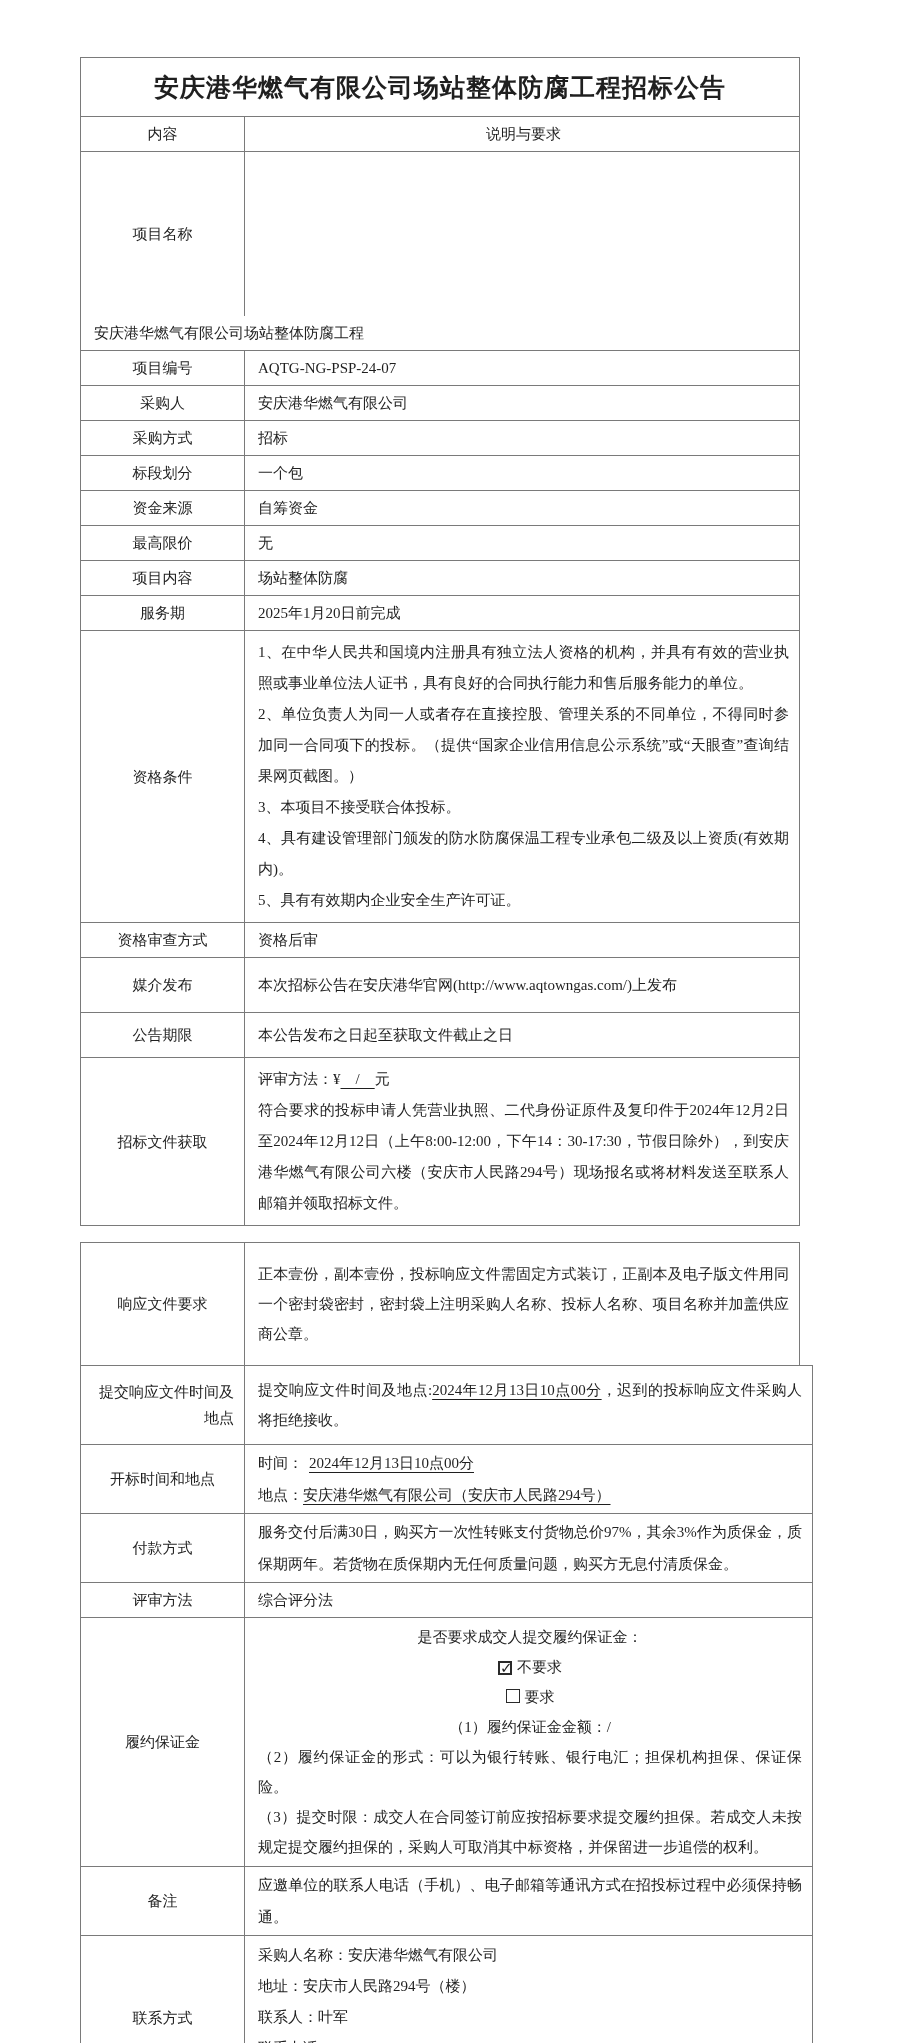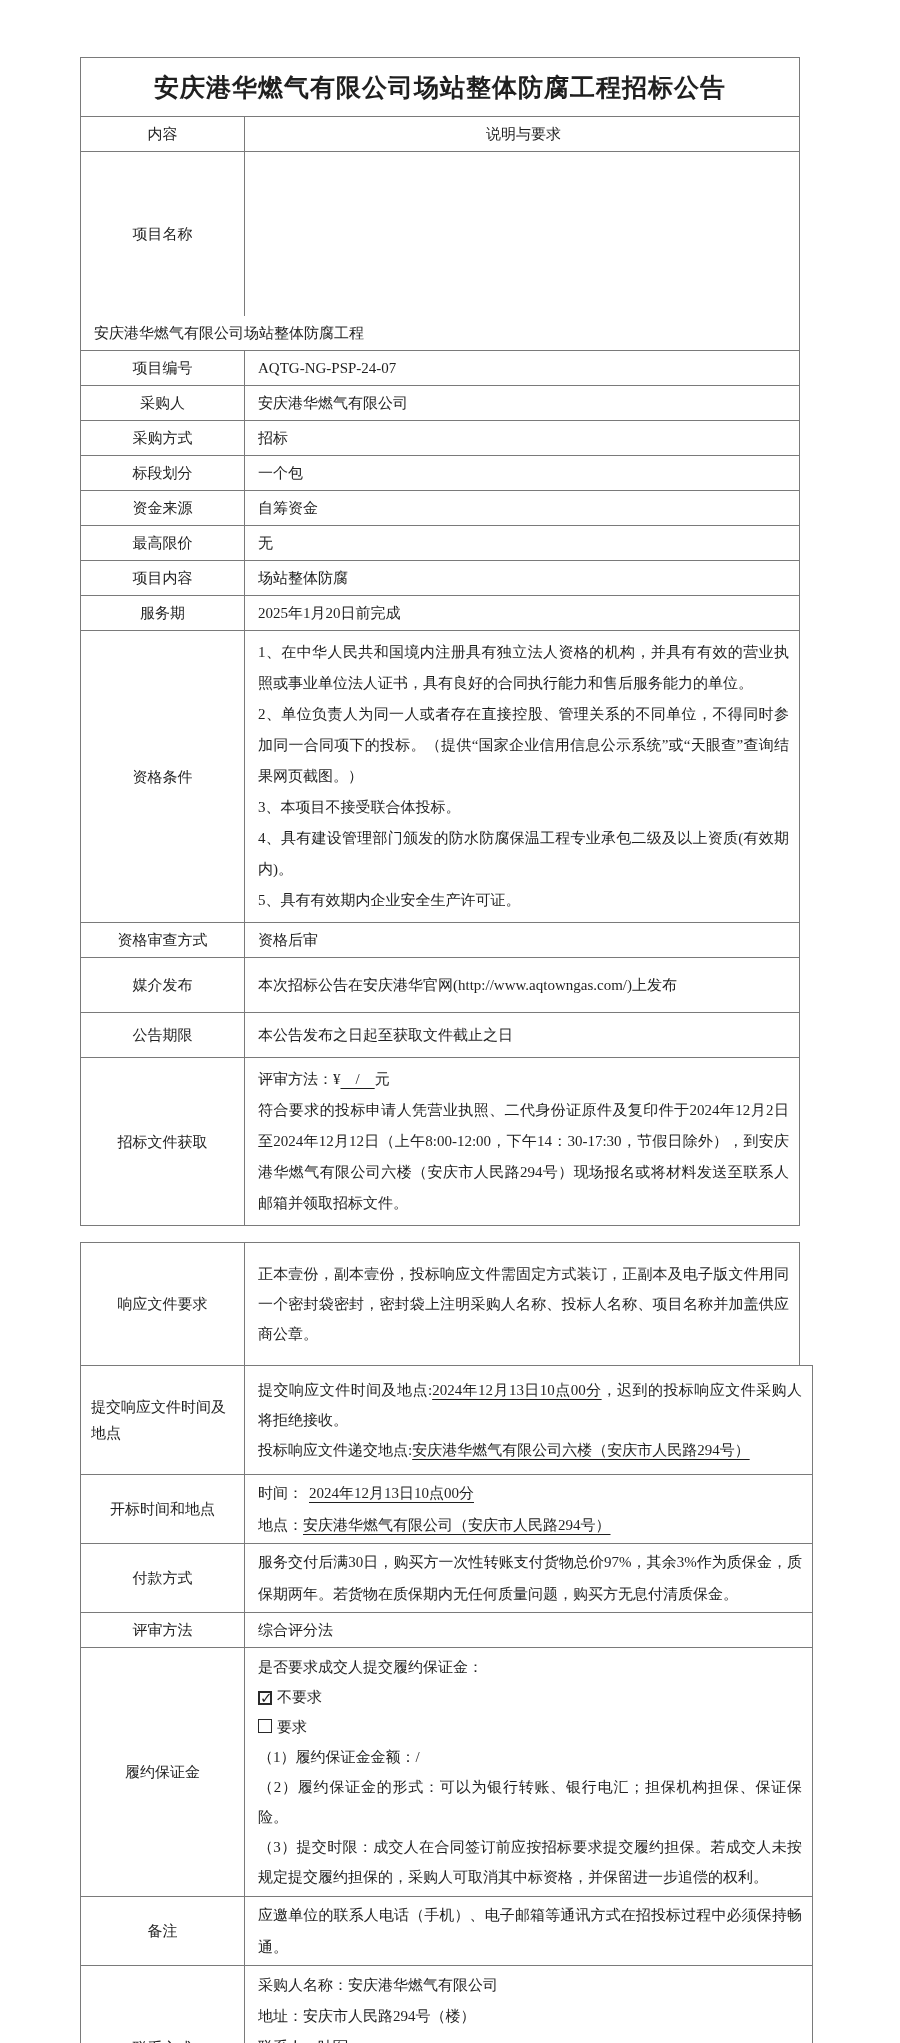--- a/index.html
+++ b/index.html
@@ -22,39 +22,39 @@
   .row + .row { border-top:1px solid #7a7a7a; }
   .title-row {
     min-height:58px;
     display:flex; align-items:center; justify-content:center;
     font-size:25px; font-weight:bold; letter-spacing:1px;
   }
   .lbl {
     flex:0 0 164px; width:164px; box-sizing:border-box;
     border-right:1px solid #7a7a7a;
     display:flex; align-items:center; justify-content:center;
-    text-align:left; padding:3px 10px; line-height:26px;
+    text-align:right; padding:3px 10px; line-height:26px;
   }
   .val {
     flex:1; box-sizing:border-box;
     padding:2px 10px 2px 13px;
     display:flex; flex-direction:column; justify-content:center;
     line-height:30px;
   }
   .val.center { align-items:center; text-align:center; }
   .just { text-align:justify; }
   .rh30 { min-height:30px; }
   .rh34 { min-height:33px;flex-direction:column; }
   .rh-media { min-height:54px; }
   .rh-notice { min-height:44px; }
   .pad-q { padding-top:6px; padding-bottom:6px; line-height:31px; }
   .pad-resp { padding-top:16px; padding-bottom:16px; }
   .pad-sub { padding-top:9px; padding-bottom:9px; }
   .pad-open { line-height:32px; padding-top:2px; padding-bottom:2px; }
-  .pad-bond { padding-top:4px; padding-bottom:4px; }
+  .pad-bond { padding-top:4px; padding-bottom:4px;align-items:center; }
   .pad-contact { padding-top:4px; padding-bottom:4px; line-height:31px; }
   .u { text-decoration:underline; text-underline-offset:4px; }
   .u-pad { padding:0 8px 0 6px; }
   .blank { white-space:pre; text-decoration:underline; text-underline-offset:4px; }
   .cb {
     display:inline-block; width:14px; height:14px;
     border:2px solid #2a2a2a; box-sizing:border-box;
     margin-right:5px; vertical-align:-1px;
     line-height:11px; text-align:center;
     font-size:15px; font-weight:bold;
@@ -165,21 +165,20 @@
       <div class="val just pad-resp">正本壹份，副本壹份，投标响应文件需固定方式装订，正副本及电子版文件用同一个密封袋密封，密封袋上注明采购人名称、投标人名称、项目名称并加盖供应商公章。</div>
     </div>
   </div>
 
   <div class="tbl tbl2b">
 
     <div class="row">
       <div class="lbl">提交响应文件时间及地点</div>
       <div class="val just pad-sub">
         <div><span>提交响应文件时间及地点:</span><span class="u">2024年12月13日10点00分</span><span>，迟到的投标响应文件采购人将拒绝接收。</span></div>
-        <div><span>投标响应文件递交地点:</span><span class="u">安庆港华燃气有限公司六楼（安庆市人民路294号）</span></div>
       </div>
     </div>
 
     <div class="row">
       <div class="lbl">开标时间和地点</div>
       <div class="val pad-open">
         <div><span>时间：</span><span class="u u-pad">2024年12月13日10点00分</span></div>
         <div><span>地点：</span><span class="u">安庆港华燃气有限公司（安庆市人民路294号）</span></div>
       </div>
     </div>

